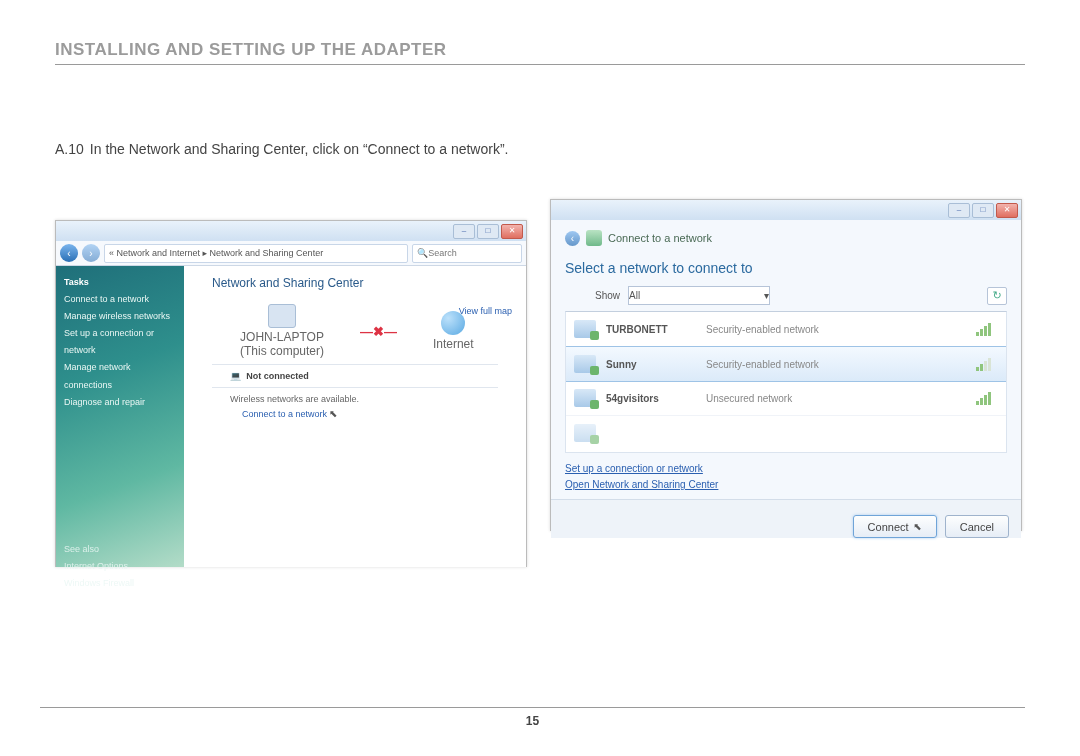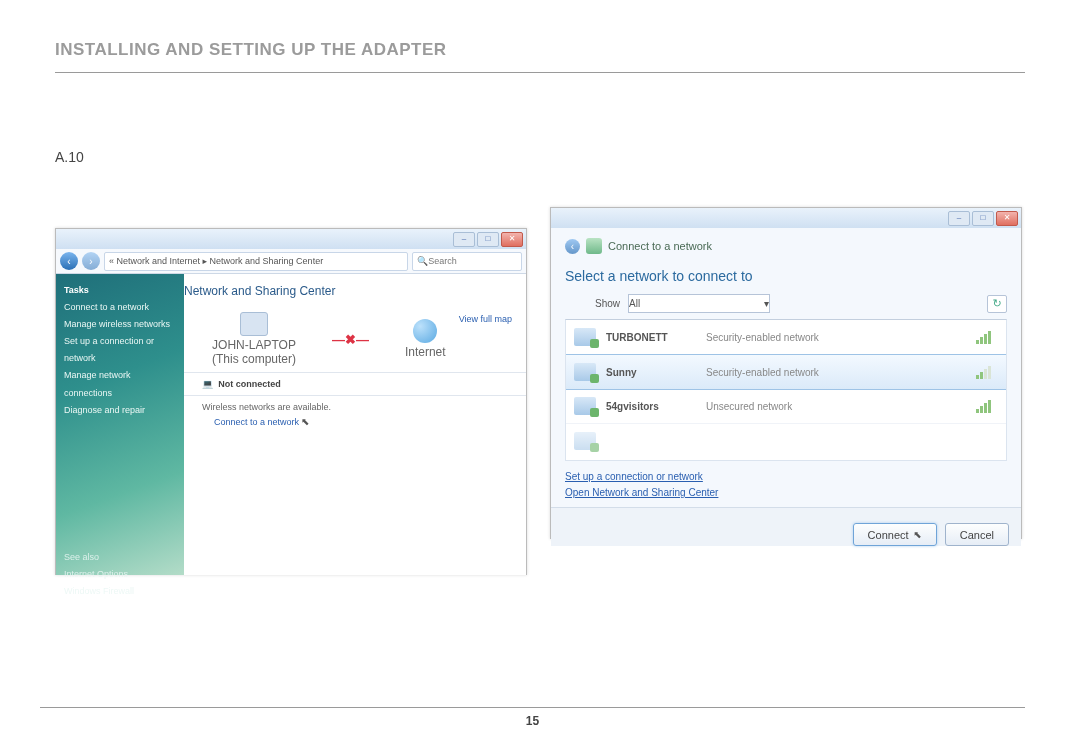--- a/index.html
+++ b/index.html
@@ -1,17 +1,17 @@
 <!DOCTYPE html>
 <html><head>
 <meta charset="utf-8">
 <style>
   html,body{margin:0;padding:0;background:#fff;font-family:Arial,Helvetica,sans-serif;color:#4a4a4a}
   .page{width:1080px;height:756px;position:relative;box-sizing:border-box;padding:40px 55px 30px 55px}
-  .section-title{font-size:17px;letter-spacing:.5px;color:#9b9b9b;font-weight:bold;margin-bottom:12px}
+  .section-title{font-size:17px;letter-spacing:.5px;color:#9b9b9b;font-weight:bold;margin-bottom:4px}
   hr.rule{border:none;border-top:1.5px solid #9a9a9a;margin:0}
   .columns{display:flex;gap:20px;margin-top:74px}
   .col{flex:1}
   .step-text{display:flex;font-size:14px;color:#444;line-height:1.5}
   .step-num{white-space:nowrap;margin-right:6px}
   .screenshot{margin-top:60px;border:1px solid #bbb;box-shadow:0 0 3px rgba(0,0,0,.15);background:#f4f7fb;font-size:10px;color:#555;position:relative}
 
   
   .ssA{width:470px;height:345px}
   .titlebar{height:20px;background:linear-gradient(#e9f2fb,#cfe0f2);display:flex;justify-content:flex-end;align-items:center;padding:0 3px;gap:2px}
@@ -19,21 +19,21 @@
   .winbtn.close{background:linear-gradient(#f2b3ad,#e06f60);color:#fff;border-color:#c25a4c}
   .addrbar{height:24px;background:#f6f9fd;border-bottom:1px solid #cdd8e6;display:flex;align-items:center;padding:0 4px;gap:4px}
   .nav-circ{width:18px;height:18px;border-radius:50%;background:linear-gradient(#7bb5ee,#2a6fb5);display:flex;align-items:center;justify-content:center;color:#fff;font-size:10px}
   .crumb{flex:1;height:17px;border:1px solid #c8d6e8;background:#fff;border-radius:2px;padding:0 4px;display:flex;align-items:center;font-size:9px;color:#555}
   .srch{width:100px;height:17px;border:1px solid #c8d6e8;background:#fff;border-radius:2px;padding:0 4px;display:flex;align-items:center;font-size:9px;color:#777}
   .bodyA{display:flex;height:calc(100% - 44px)}
   .sidebarA{width:128px;background:linear-gradient(160deg,#1f6f7a 0%,#2e8f8c 35%,#5fb8a2 70%,#b3dcc8 100%);color:#eaf7f4;padding:8px 8px;box-sizing:border-box;font-size:9px;line-height:1.9}
   .sidebarA .hd{font-weight:bold;color:#fff}
   .sidebarA .lnk{color:#eaf7f4;cursor:pointer}
   .sidebarA .spacer{height:130px}
-  .mainA{flex:1;background:#fff;padding:10px 0;position:relative}
+  .mainA{flex:1;background:#fff;padding:10px 28px;position:relative}
   .mainA h4{margin:0 0 8px 0;font-size:12px;font-weight:normal;color:#2a5a8a}
   .mapRow{display:flex;align-items:center;gap:36px;margin:14px 0 4px 28px}
   .node{display:flex;flex-direction:column;align-items:center;font-size:12px;color:#666}
   .node .ico{width:26px;height:22px;background:#d8e4f2;border:1px solid #a9bed6;border-radius:3px;margin-bottom:2px;position:relative}
   .node .globe{width:24px;height:24px;border-radius:50%;background:radial-gradient(circle at 30% 30%,#bce1fb,#5aa9e2);margin-bottom:2px}
   .linkX{color:#d34; font-weight:bold;font-size:13px}
   .viewmap{position:absolute;right:14px;top:40px;color:#2a5fb0;font-size:9px;cursor:pointer}
   .hrA{border:none;border-top:1px solid #e0e6ee;margin:6px 0}
   .subTitle{font-size:9px;color:#666;margin-left:18px}
   .subTitle b{color:#444}
@@ -74,20 +74,21 @@
 
 <div class="page">
   <div class="section-title">INSTALLING AND SETTING UP THE ADAPTER</div>
   <hr class="rule">
 
   <div class="columns">
 
     <div class="col">
       <div class="step-text">
         <span class="step-num">A.10</span>
+        <span>In the Network and Sharing Center, click on “Connect to a network”.</span>
       </div>
 
       <div class="screenshot ssA">
         <div class="titlebar">
           <div class="winbtn">–</div>
           <div class="winbtn">□</div>
           <div class="winbtn close">✕</div>
         </div>
         <div class="addrbar">
           <div class="nav-circ">‹</div>

